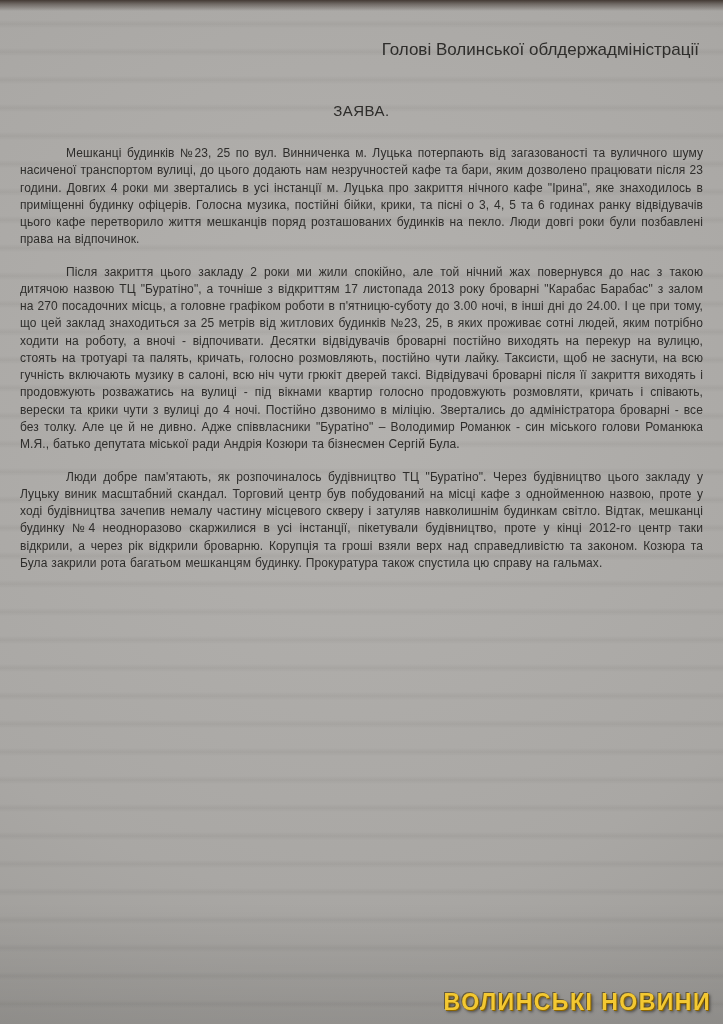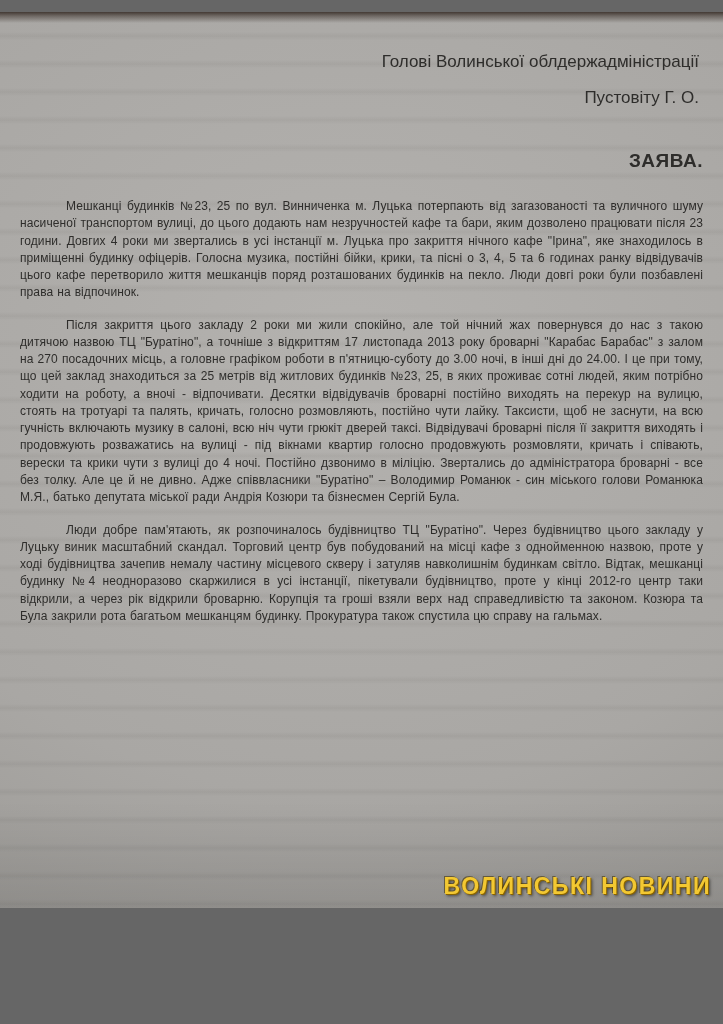--- a/index.html
+++ b/index.html
@@ -6,22 +6,22 @@
     margin: 0;
     padding: 0;
     background: #666;
     font-family: "Liberation Sans", "DejaVu Sans", sans-serif;
   }
 
   
   .photo {
     position: relative;
     width: 723px;
-    height: 896px;
-    margin: 12px auto;
+    height: 1024px;
+    margin: 0 auto;
     overflow: hidden;
     color: var(--ink, #2e2d2b);
     
     background:
       linear-gradient(180deg, rgba(62,52,46,.95) 0px, rgba(62,52,46,.55) 4px, rgba(62,52,46,0) 11px),
       linear-gradient(180deg, rgba(0,0,0,0) 88%, rgba(0,0,0,.10) 100%),
       radial-gradient(ellipse 130% 90% at 48% 38%, #b4b2af 0%, var(--paper, #a9a7a4) 55%, #94928e 100%);
   }
   
   .photo::after {
@@ -49,23 +49,23 @@
     text-align: right;
     padding-right: 4px;
     font-size: 17px;
     line-height: 36px;
     margin-top: 6px;
   }
   .addressee div { white-space: nowrap; }
 
   
   .doc-title {
-    text-align: right;
-    font-size: 19px;
-    font-weight: 700;
+    text-align: center;
+    font-size: 15px;
+    font-weight: 400;
     letter-spacing: .5px;
     margin: 34px 0 26px 0;
   }
 
   
   .body-text {
     font-size: 12px;
     line-height: 1.44;
     text-align: justify;
     letter-spacing: .1px;
@@ -95,21 +95,20 @@
   }
 </style>
 </head>
 <body>
 
 <div class="photo">
   <div class="sheet">
 
     <div class="addressee">
       <div>Голові Волинської облдержадміністрації</div>
-      <div>Пустовіту Г. О.</div>
     </div>
 
     <h1 class="doc-title">ЗАЯВА.</h1>
 
     <div class="body-text">
       <p>Мешканці будинків №23, 25 по вул. Винниченка м. Луцька потерпають від загазованості  та вуличного шуму насиченої транспортом вулиці,  до цього додають нам незручностей  кафе та бари, яким дозволено працювати після 23 години. Довгих 4 роки ми звертались в усі інстанції м. Луцька про закриття нічного кафе "Ірина",  яке знаходилось в приміщенні будинку офіцерів. Голосна музика, постійні бійки, крики, та пісні о 3, 4, 5 та 6 годинах ранку відвідувачів цього кафе перетворило життя мешканців поряд розташованих будинків на пекло. Люди довгі роки були позбавлені права на відпочинок.</p>
       <p>Після закриття цього закладу 2 роки ми жили спокійно, але той нічний жах повернувся до нас з такою дитячою назвою ТЦ "Буратіно", а точніше з відкриттям 17 листопада 2013 року броварні "Карабас Барабас" з залом на 270 посадочних місць, а головне графіком роботи в п'ятницю-суботу до 3.00 ночі, в інші дні до 24.00. І це при тому, що цей заклад знаходиться за 25 метрів від житлових будинків №23, 25, в яких проживає сотні людей, яким потрібно ходити на роботу, а вночі - відпочивати. Десятки відвідувачів броварні постійно  виходять на перекур на вулицю, стоять на тротуарі та палять, кричать, голосно розмовляють, постійно чути лайку. Таксисти, щоб не заснути, на всю гучність включають музику в салоні, всю ніч чути грюкіт дверей таксі. Відвідувачі броварні після її закриття виходять і продовжують розважатись на вулиці - під вікнами квартир  голосно продовжують розмовляти, кричать і співають, верески та крики чути з вулиці до 4 ночі. Постійно дзвонимо в міліцію. Звертались до адміністратора броварні - все без толку. Але це й не дивно. Адже співвласники "Буратіно" – Володимир Романюк - син міського голови Романюка М.Я., батько депутата міської ради Андрія Козюри та бізнесмен Сергій Була.</p>
       <p>Люди добре пам'ятають, як розпочиналось будівництво ТЦ "Буратіно". Через будівництво цього закладу у Луцьку виник масштабний скандал. Торговий центр був побудований на місці кафе з однойменною назвою, проте у ході будівництва зачепив немалу частину місцевого скверу і затуляв навколишнім будинкам світло. Відтак, мешканці будинку №4 неодноразово скаржилися в усі інстанції, пікетували будівництво, проте у кінці 2012-го центр таки відкрили, а через рік відкрили броварню.  Корупція та гроші взяли верх над справедливістю та законом. Козюра та Була закрили рота багатьом  мешканцям будинку. Прокуратура також спустила цю справу на гальмах.</p>
     </div>
 

